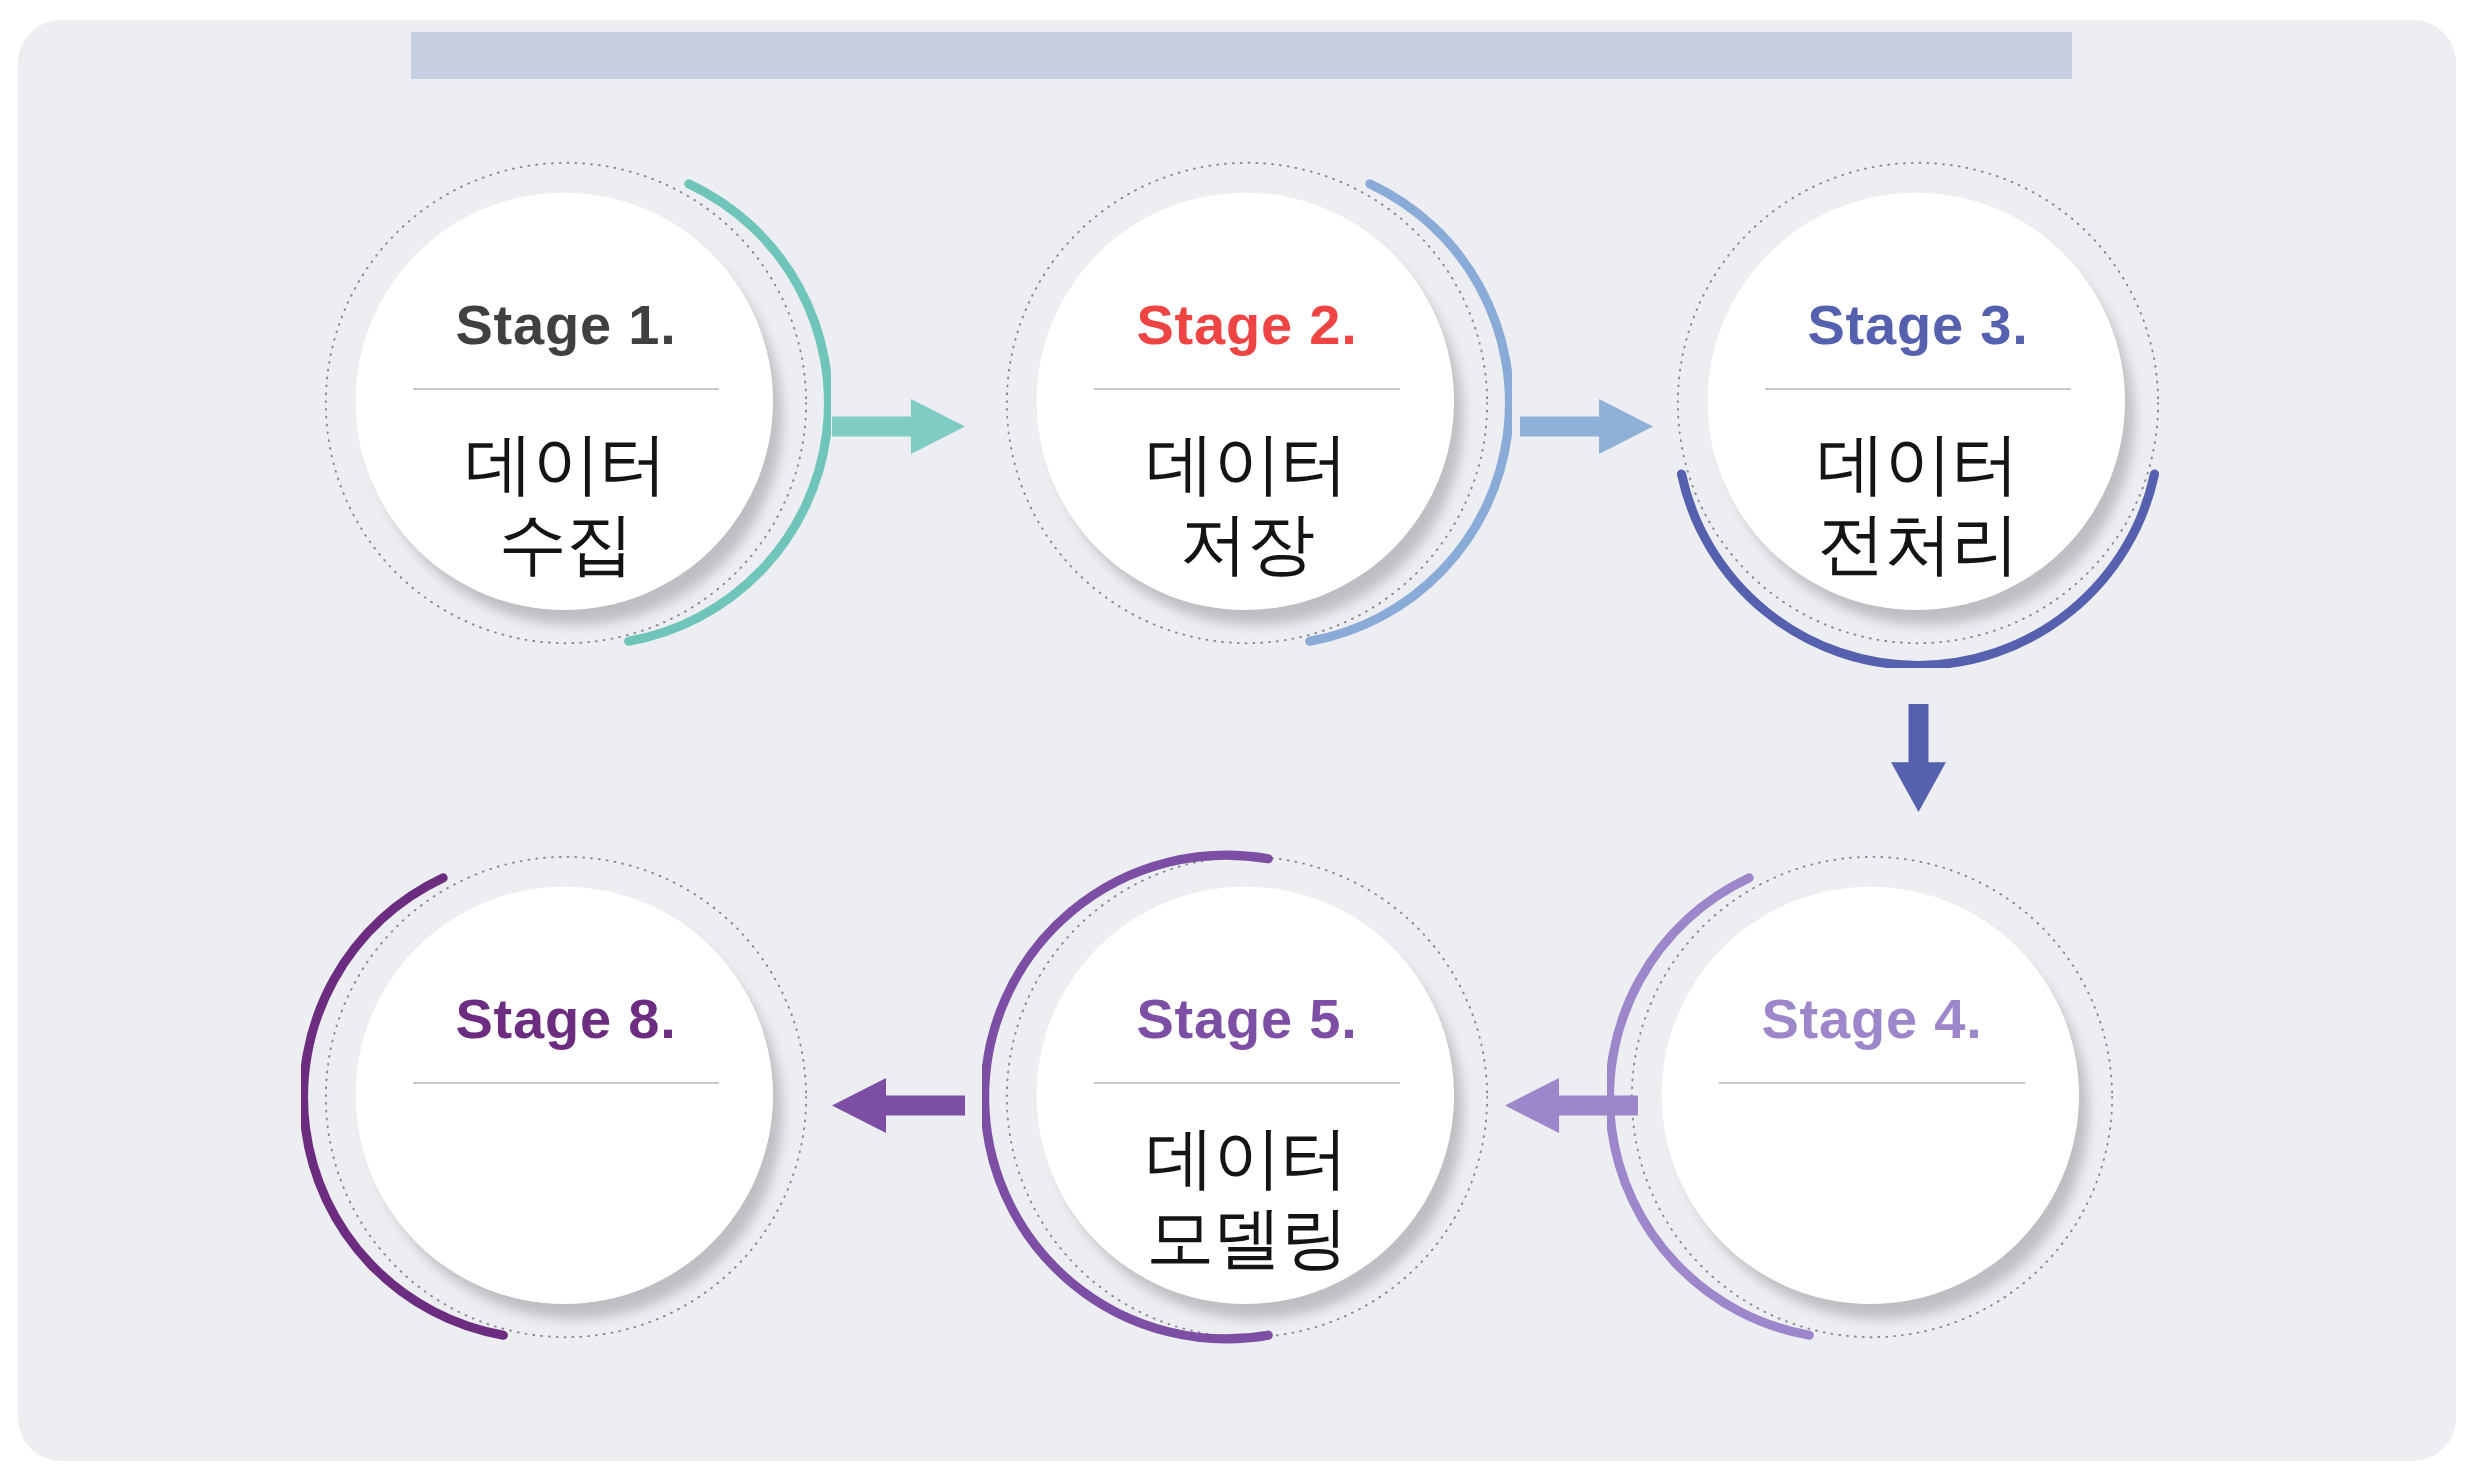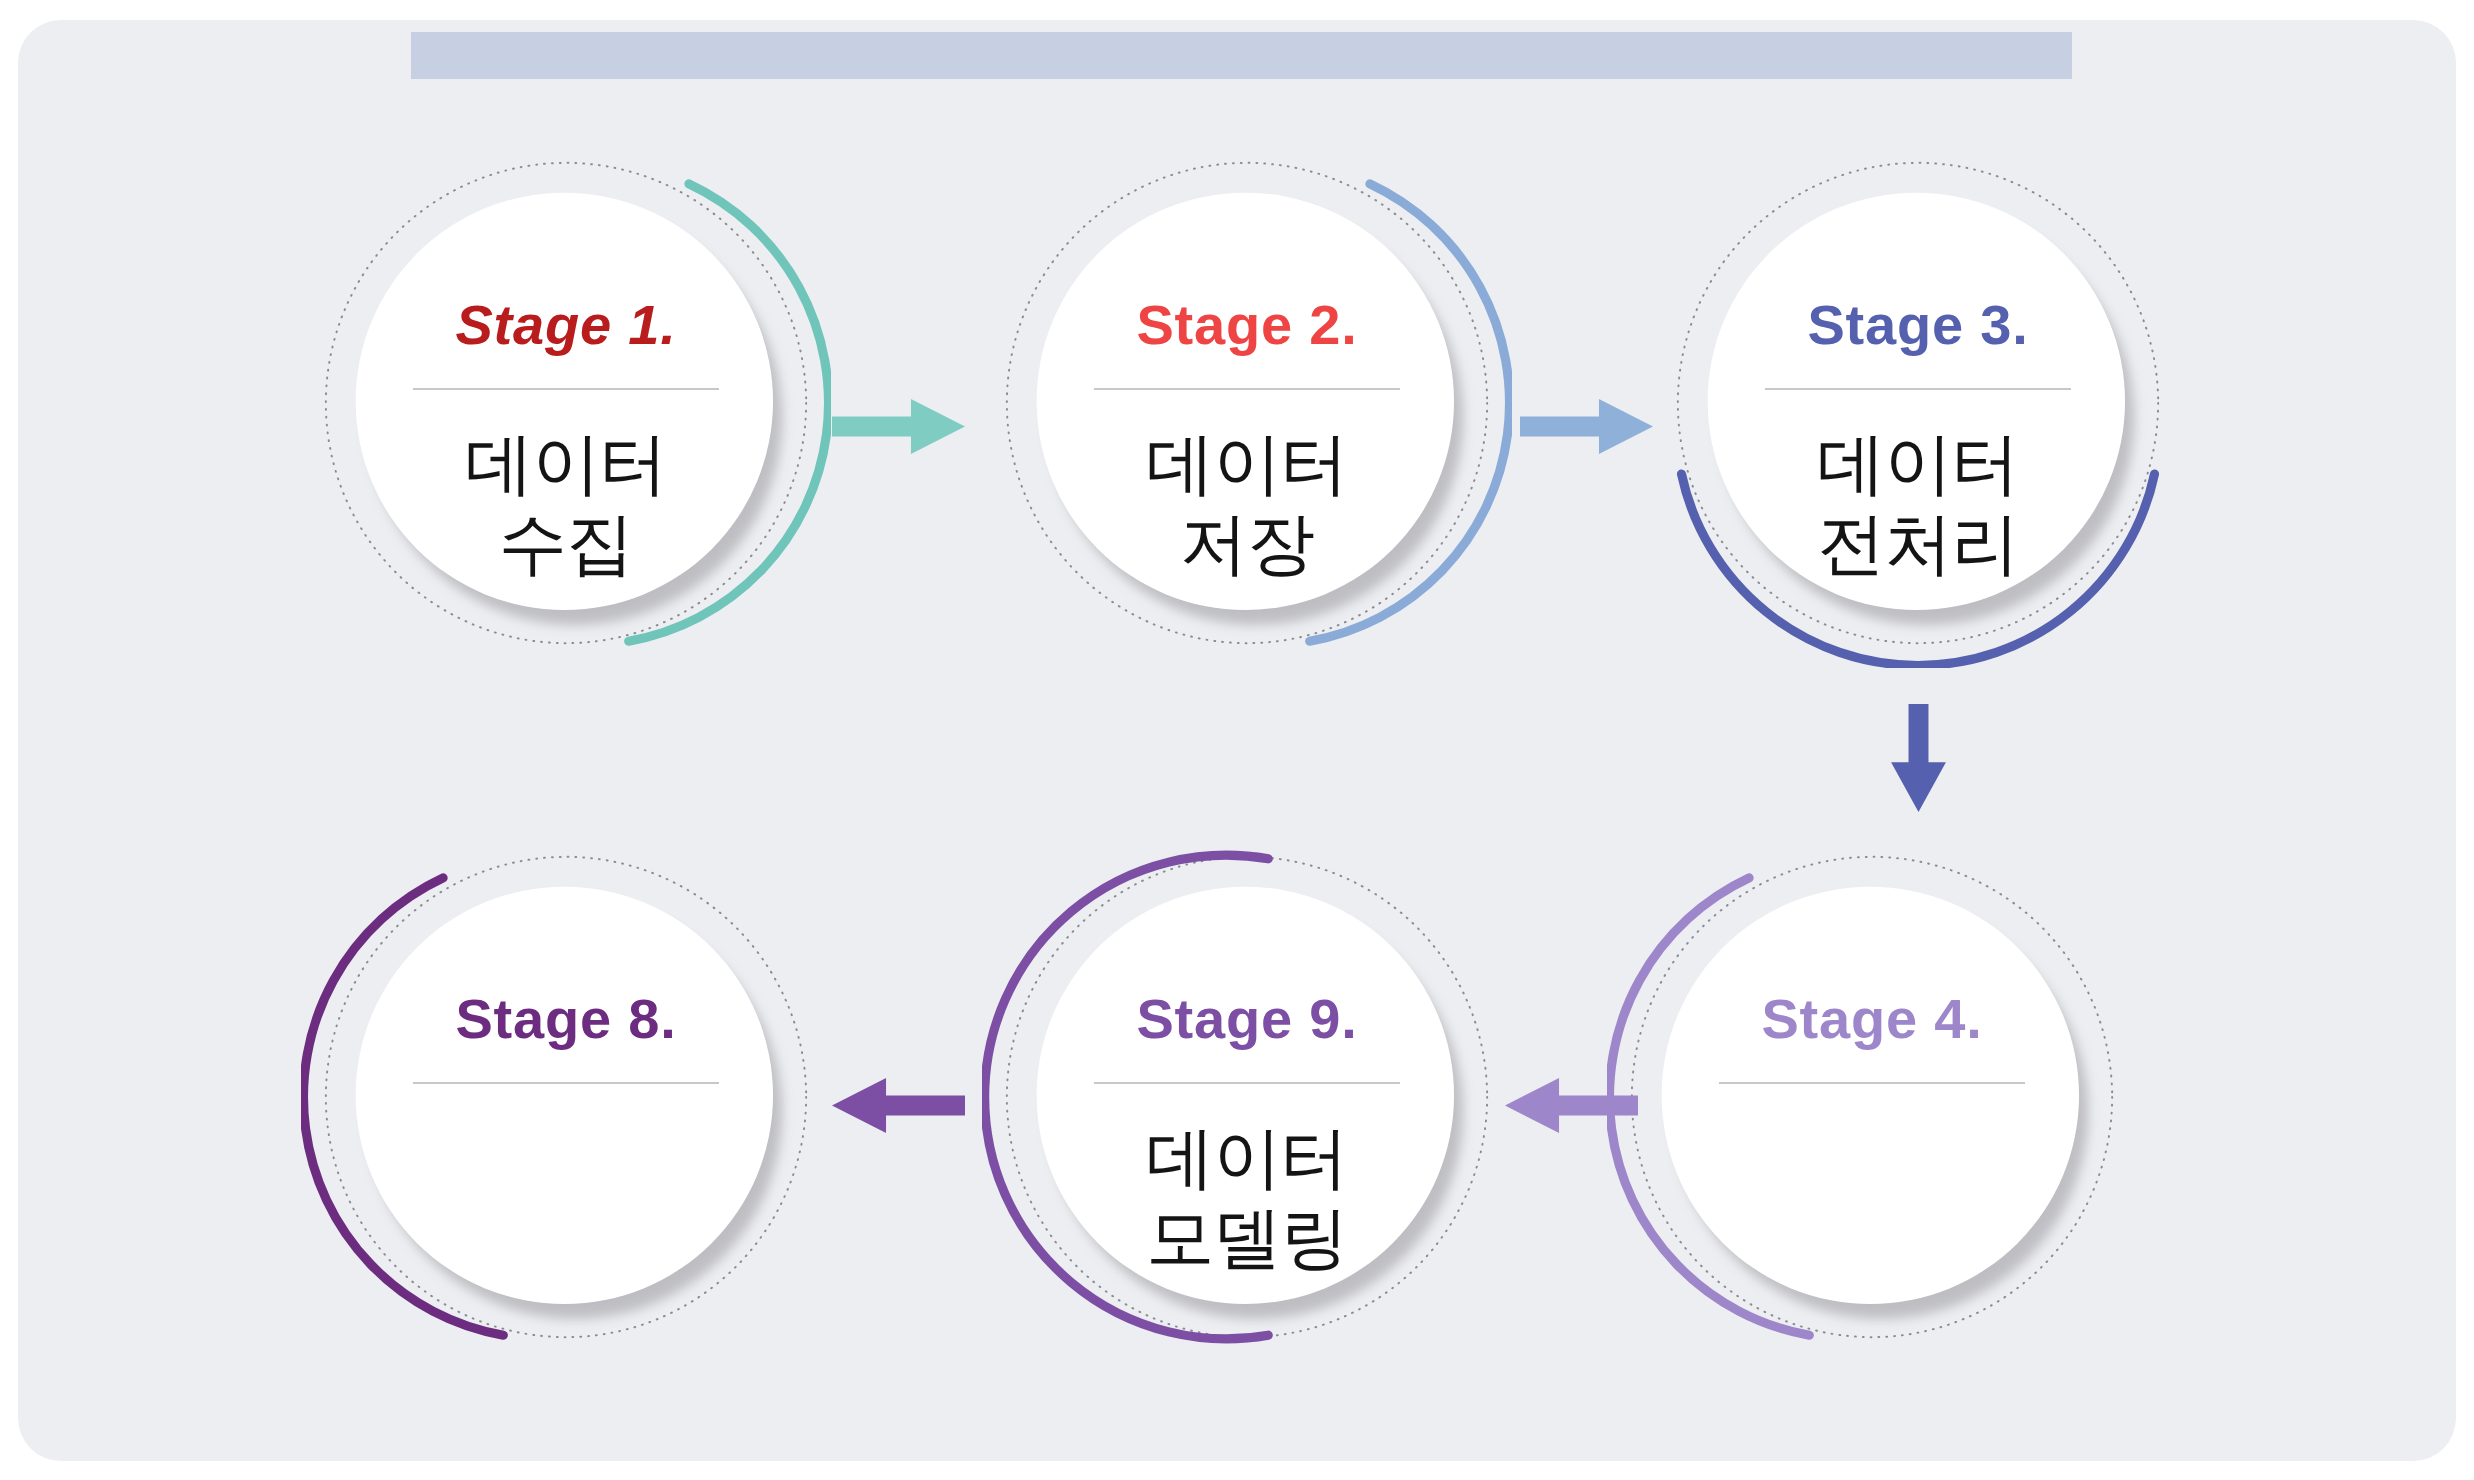--- a/index.html
+++ b/index.html
@@ -59,21 +59,21 @@
 <div class="topbar" style="background: rgb(198, 208, 226);"></div>
 
 <div class="node" style="left:301px;top:138px;">
   <svg viewBox="0 0 640 640" width="530" height="530">
     <circle class="dotted" cx="320" cy="320" r="290"></circle>
     <path class="arc" d="M468.4,55.4 A292,292 0 0 1 395.7,607.6" stroke="#6fc5ba"></path>
     <circle class="shadow" cx="331" cy="338" r="250" filter="url(#softblur)"></circle>
     <circle class="disc" cx="318" cy="318" r="252"></circle>
   </svg>
   <div class="node-text">
-    <div class="stage-title" style="color: #b91c1c; font-style: italic;">Stage 1.</div>
+    <div class="stage-title" style="color: #404040;">Stage 1.</div>
     <div class="divider"></div>
     <div class="stage-label">데이터
 수집</div>
   </div>
 </div>
 
 <div class="node" style="left:982px;top:138px;">
   <svg viewBox="0 0 640 640" width="530" height="530">
     <circle class="dotted" cx="320" cy="320" r="290"></circle>
     <path class="arc" d="M468.4,55.4 A292,292 0 0 1 395.7,607.6" stroke="#8aabd7"></path>
@@ -117,21 +117,21 @@
 </div>
 
 <div class="node" style="left:982px;top:832px;">
   <svg viewBox="0 0 640 640" width="530" height="530">
     <circle class="dotted" cx="320" cy="320" r="290"></circle>
     <path class="arc" d="M345.7,32.4 A292,292 0 1 0 345.7,607.6" stroke="#7c4fa5"></path>
     <circle class="shadow" cx="331" cy="338" r="250" filter="url(#softblur)"></circle>
     <circle class="disc" cx="318" cy="318" r="252"></circle>
   </svg>
   <div class="node-text">
-    <div class="stage-title" style="color: rgb(124, 79, 165);">Stage 9.</div>
+    <div class="stage-title" style="color: rgb(124, 79, 165);">Stage 5.</div>
     <div class="divider"></div>
     <div class="stage-label">데이터
 모델링</div>
   </div>
 </div>
 
 <div class="node" style="left:301px;top:832px;">
   <svg viewBox="0 0 640 640" width="530" height="530">
     <circle class="dotted" cx="320" cy="320" r="290"></circle>
     <path class="arc" d="M171.6,55.4 A292,292 0 0 0 244.3,607.6" stroke="#6c2d80"></path>

